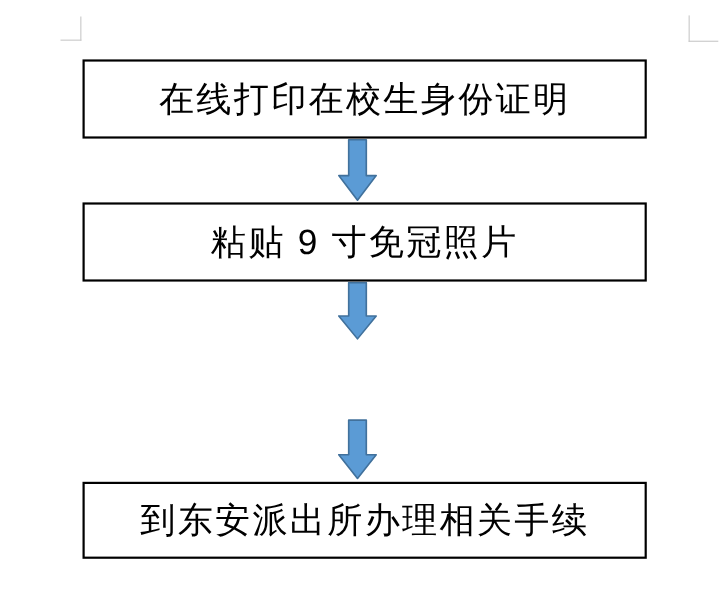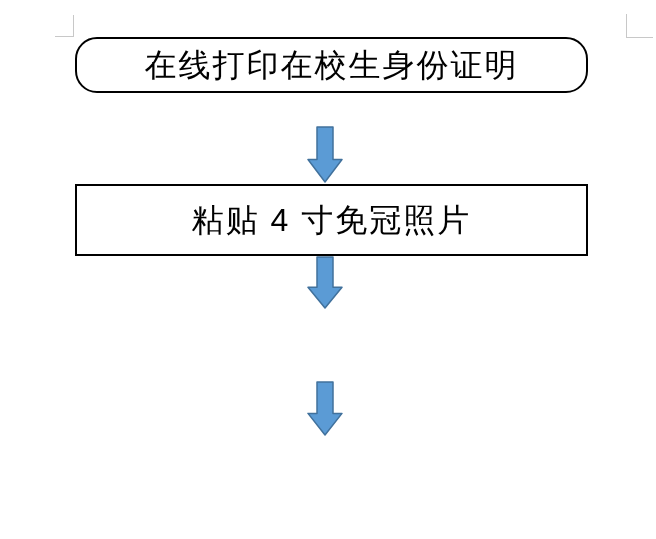--- a/index.html
+++ b/index.html
@@ -33,21 +33,21 @@
     border:2px solid var(--box-border);
     display:flex;align-items:center;justify-content:center;
   }
   .flow-box span{
     font-size:32px;
     letter-spacing:2px;
     color:var(--text-color);
     white-space:pre;
     line-height:1;
   }
-  .box1{top:37px;height:56px;border-radius:22px;}
+  .box1{top:54px;height:72px;}
   .box2{top:184px;height:72px;}
   .box3{top:309px;height:71px;}
   .box4{top:438px;height:70px;}
   .arrow{
     position:absolute;left:307px;width:36px;display:block;
   }
   .arrow1{top:126px;height:57px;}
   .arrow2{top:256px;height:53px;}
   .arrow3{top:381px;height:55px;}
 </style>
@@ -61,26 +61,29 @@
 
   <div class="flow-box box1">
     <span>在线打印在校生身份证明</span>
   </div>
 
   <svg class="arrow arrow1" viewBox="0 0 36 56" preserveAspectRatio="none">
     <polygon points="10,1 26,1 26,33 35,33 18,55 1,33 10,33" fill="#5b9bd5" stroke="#41719c" stroke-width="1.5" stroke-linejoin="round"></polygon>
   </svg>
 
   <div class="flow-box box2">
-    <span>粘贴 4 寸免冠照片</span>
+    <span>粘贴 9 寸免冠照片</span>
   </div>
 
   <svg class="arrow arrow2" viewBox="0 0 36 56" preserveAspectRatio="none">
     <polygon points="10,1 26,1 26,33 35,33 18,55 1,33 10,33" fill="#5b9bd5" stroke="#41719c" stroke-width="1.5" stroke-linejoin="round"></polygon>
   </svg>
 
 
   <svg class="arrow arrow3" viewBox="0 0 36 56" preserveAspectRatio="none">
     <polygon points="10,1 26,1 26,33 35,33 18,55 1,33 10,33" fill="#5b9bd5" stroke="#41719c" stroke-width="1.5" stroke-linejoin="round"></polygon>
   </svg>
 
+  <div class="flow-box box4">
+    <span>到东安派出所办理相关手续</span>
+  </div>
 
 </div>
 
 </body></html>

